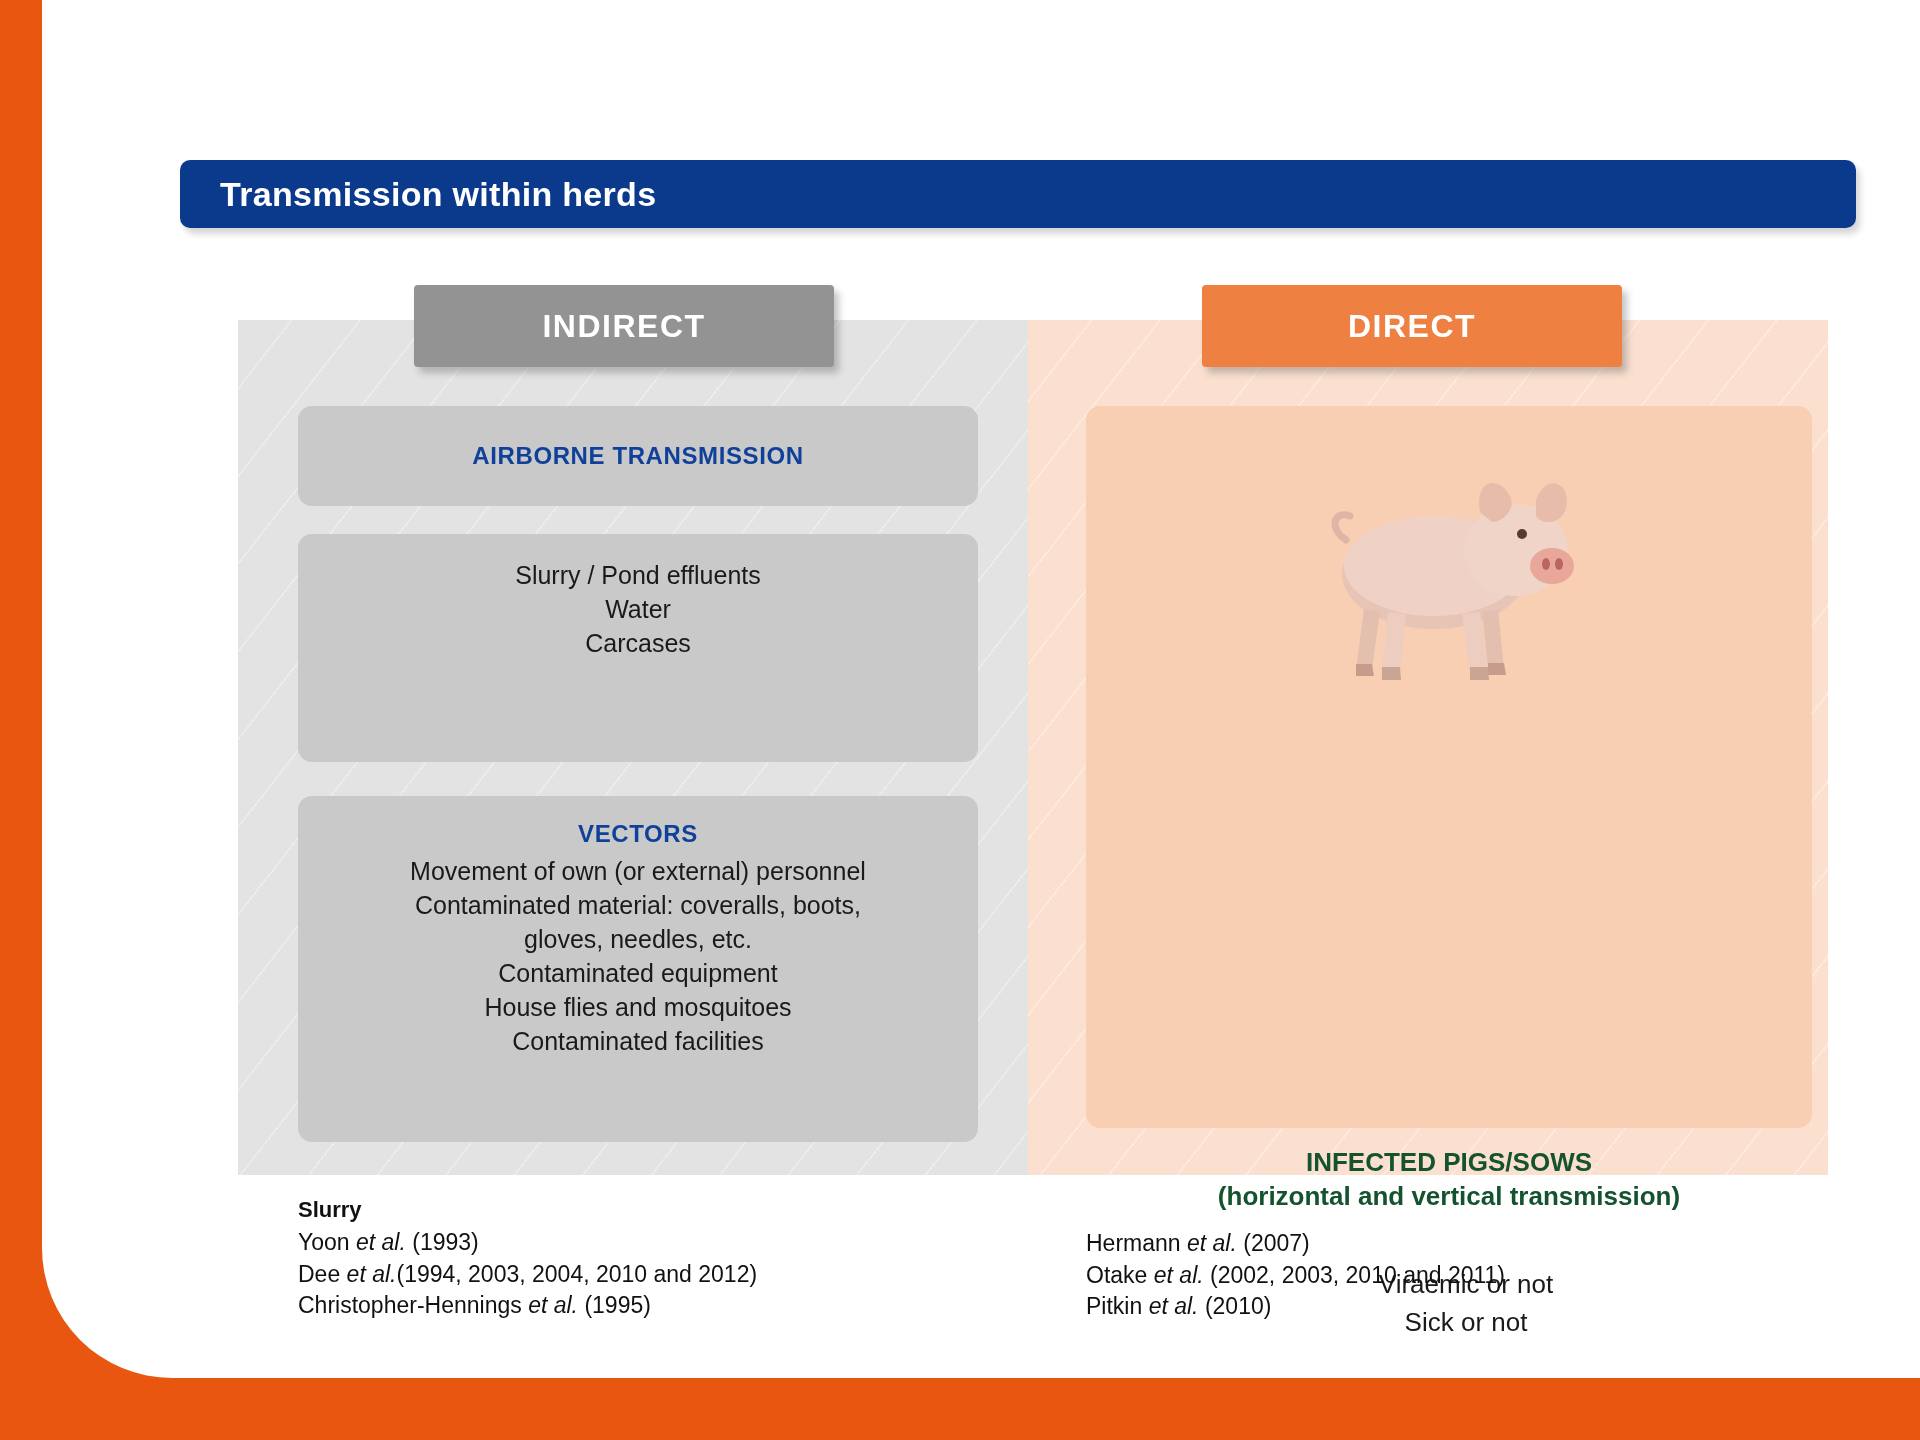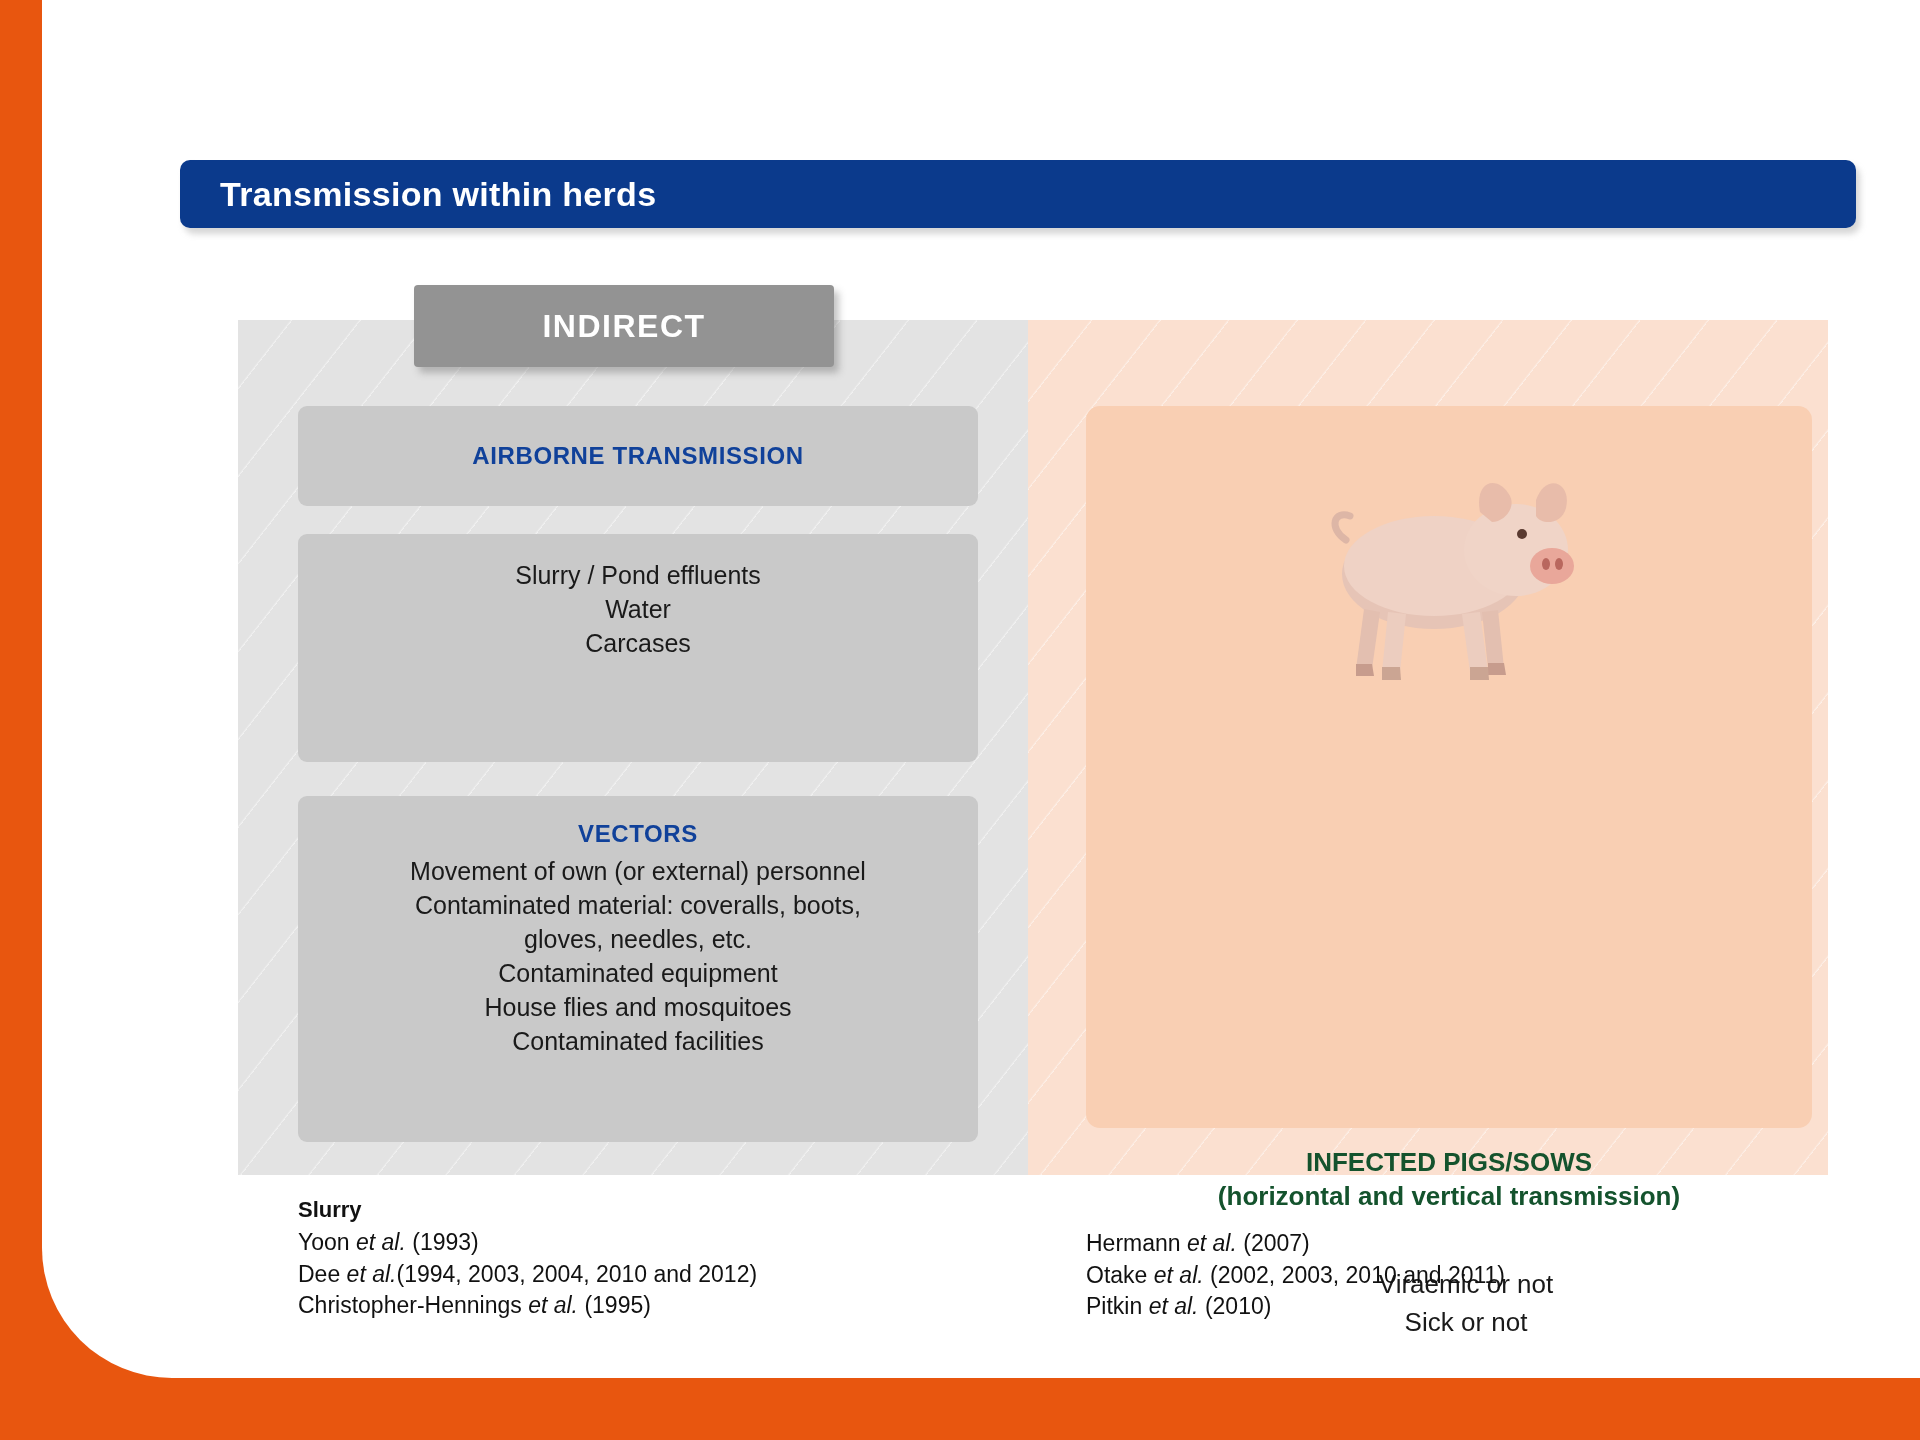--- a/index.html
+++ b/index.html
@@ -124,21 +124,21 @@
   }
   .pill-direct {
     left: 1160px;
     background: #ee8042;
   }
 
   
   .box {
     position: absolute;
     background: #c9c9c9;
-    border-radius: 9px;
+    border-radius: 14px;
     box-sizing: border-box;
     padding: 28px 22px;
     text-align: center;
   }
   .box-heading {
     color: #10419a;
     font-size: 24px;
     font-weight: bold;
     letter-spacing: 0.6px;
     margin-bottom: 6px;
@@ -251,20 +251,23 @@
       <div class="hatch"></div>
     </div>
 
     <div class="panel panel-direct">
       <div class="torn torn-bg-peach"></div>
       <div class="hatch"></div>
     </div>
 
     <div class="pill pill-indirect">
       <span>INDIRECT</span>
+    </div>
+    <div class="pill pill-direct">
+      <span>DIRECT</span>
     </div>
 
     <div class="box box-airborne">
       <div class="box-heading">AIRBORNE TRANSMISSION</div>
     </div>
 
     <div class="box box-waste">
       <div class="box-line">Slurry / Pond effluents</div>
       <div class="box-line">Water</div>
       <div class="box-line">Carcases</div>

